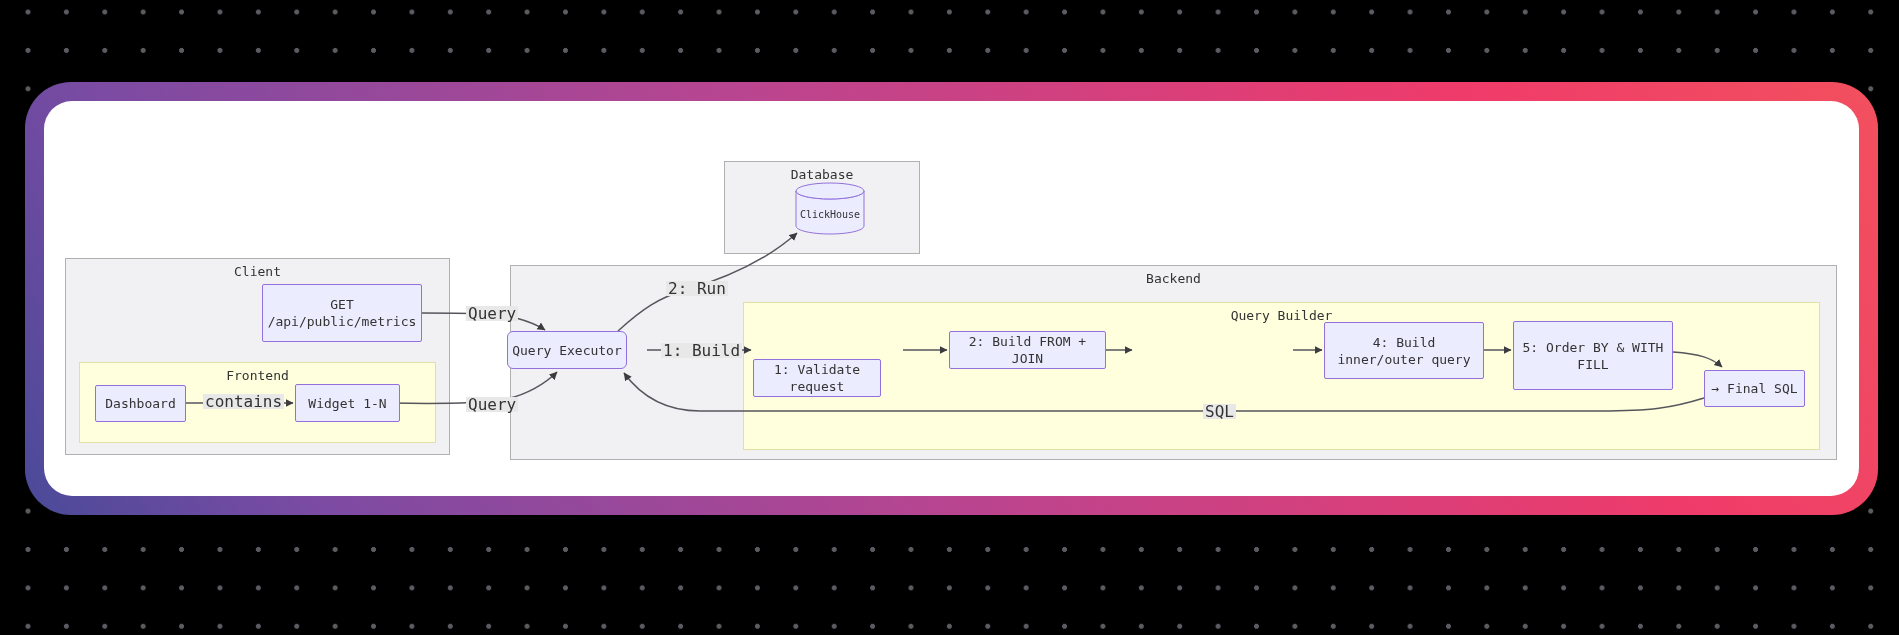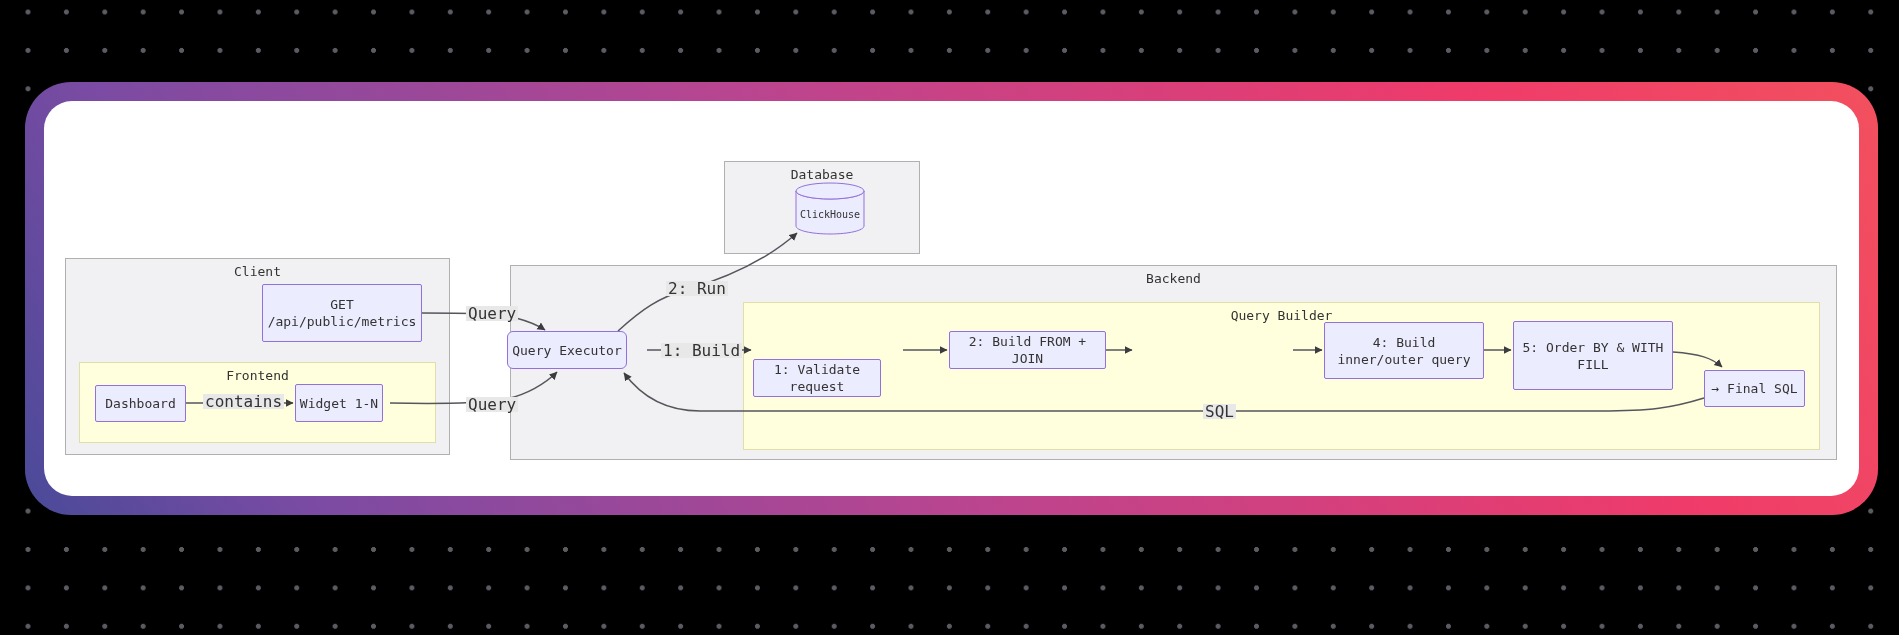--- a/index.html
+++ b/index.html
@@ -46,21 +46,21 @@
   
   #cluster-database{left:724px; top:161px; width:196px; height:93px;}
   #cluster-client{left:65px; top:258px; width:385px; height:197px;}
   #cluster-frontend{left:79px; top:362px; width:357px; height:81px;}
   #cluster-backend{left:510px; top:265px; width:1327px; height:195px;}
   #cluster-qb{left:743px; top:302px; width:1077px; height:148px;}
 
   
   #node-get{left:262px; top:284px; width:160px; height:58px;}
   #node-dashboard{left:95px; top:385px; width:91px; height:37px;}
-  #node-widget{left:295px; top:384px; width:88px; height:38px;}
+  #node-widget{left:295px; top:384px; width:105px; height:38px;}
   #node-qe{left:507px; top:331px; width:120px; height:38px;border-radius:6px;}
   #node-s1{left:753px; top:342px; width:128px; height:38px;margin-top:17px;}
   #node-s2{left:949px; top:331px; width:157px; height:38px;}
   #node-s3{left:1134px; top:322px; width:159px; height:57px;}
   #node-s4{left:1324px; top:322px; width:160px; height:57px;}
   #node-s5{left:1513px; top:321px; width:160px; height:69px;}
   #node-final{left:1704px; top:370px; width:101px; height:37px;}
   #label-clickhouse{left:786px; top:206px; width:88px;}
 
   

